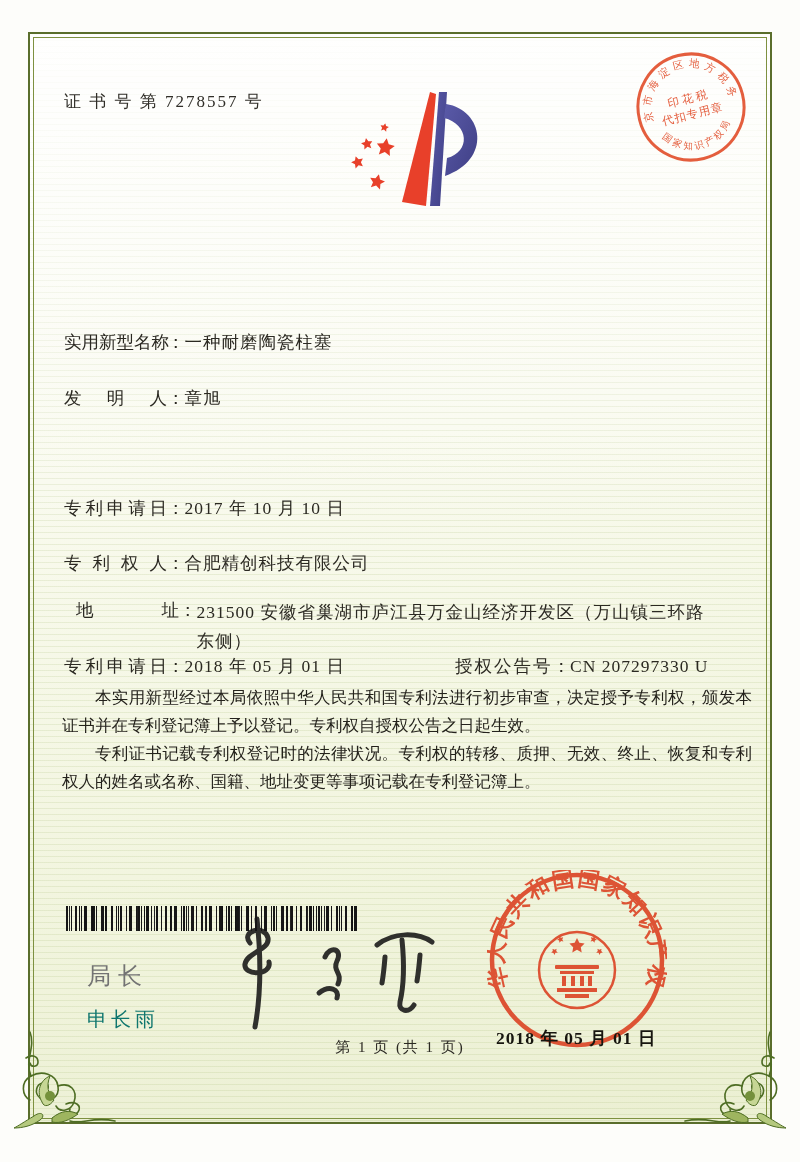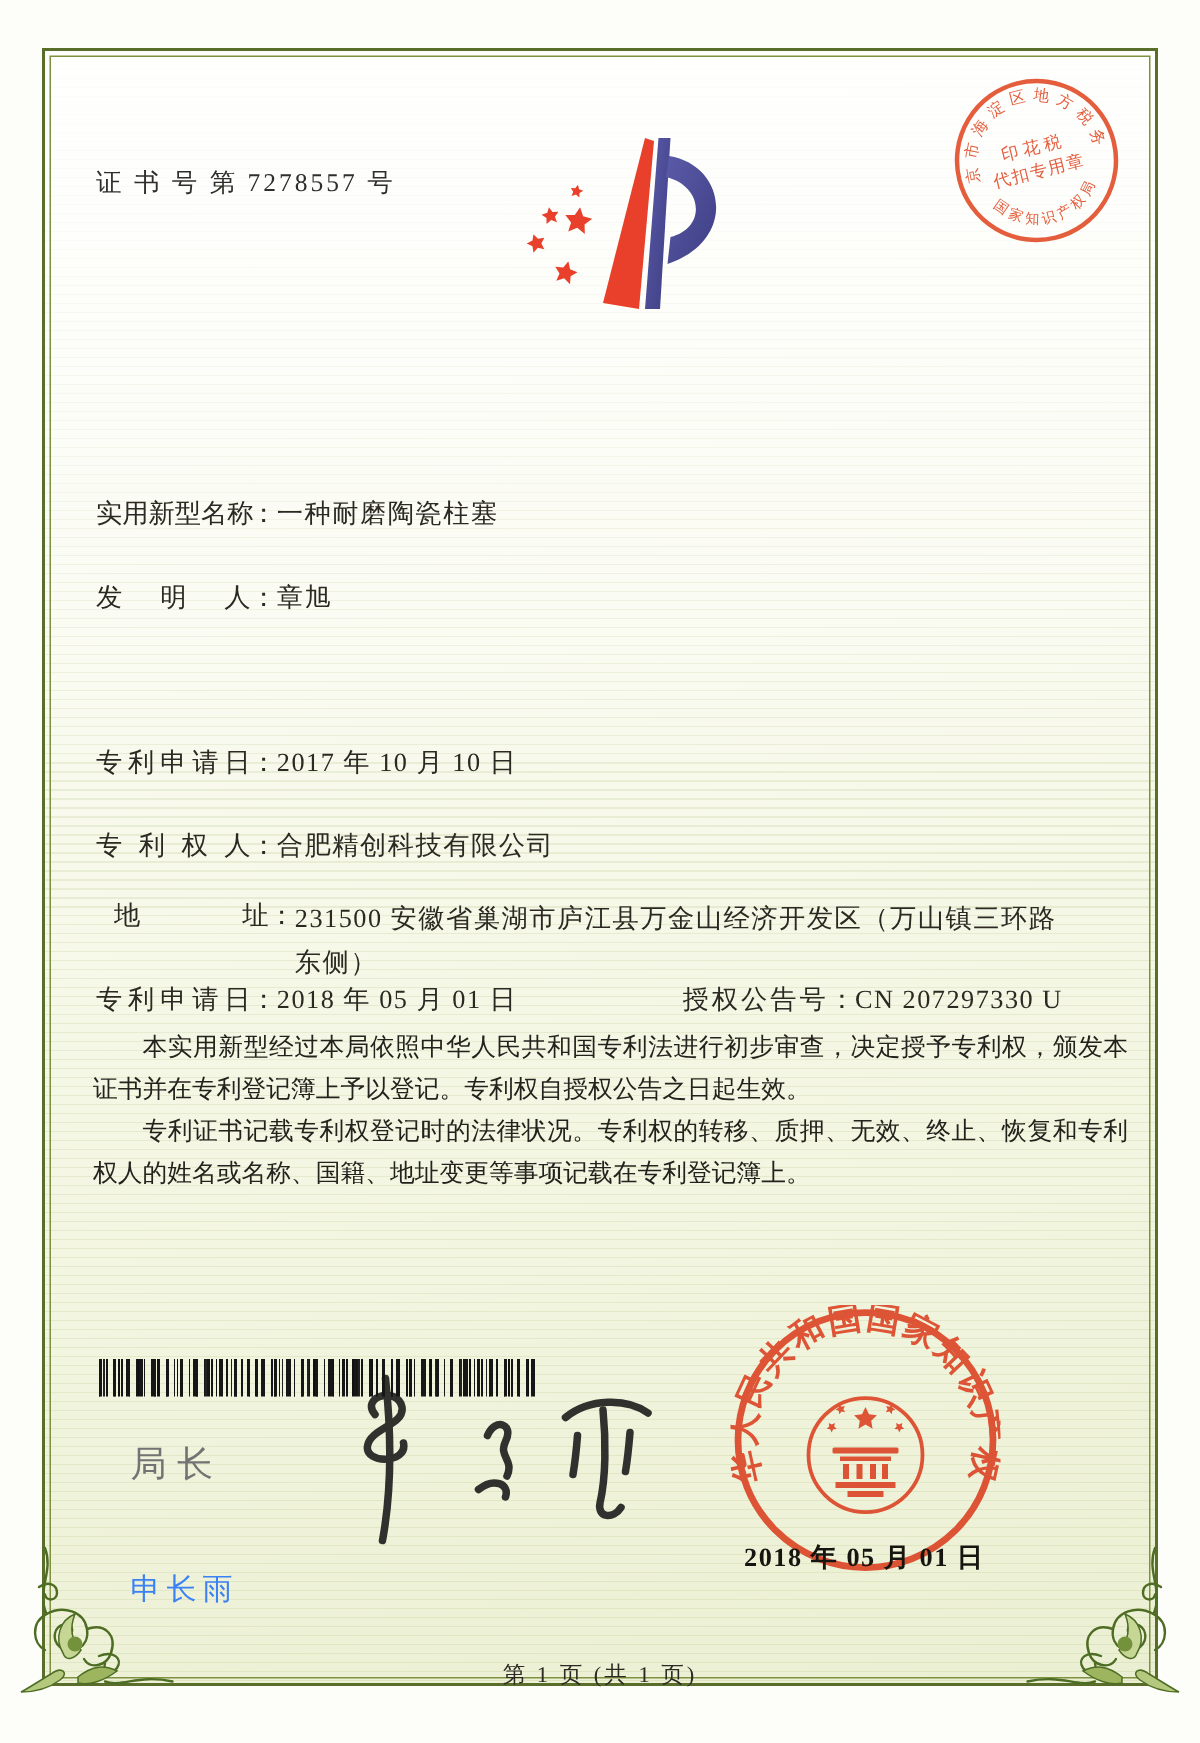--- a/index.html
+++ b/index.html
@@ -11,42 +11,42 @@
   .paper::after{content:"";position:absolute;inset:0;
          background:repeating-linear-gradient(180deg,rgba(150,175,95,.16) 0 1px,rgba(0,0,0,0) 1px 6px);}
   .paper::before{content:"";position:absolute;inset:0;
          background:linear-gradient(180deg,rgba(255,255,255,.9) 0%,rgba(255,255,255,0) 45%);z-index:1;}
   
   .frame{position:absolute;left:28px;top:32px;right:28px;bottom:38px;
          border:2px solid #5a6e2c;z-index:2;pointer-events:none;}
   .frame-inner{position:absolute;inset:3px;border:1px solid #7e9140;}
   .content{position:absolute;inset:0;z-index:4;}
   .abs{position:absolute;}
-  .cert-no{left:64px;top:90px;font-size:17px;letter-spacing:2px;color:#302e28;margin-top:20px;}
+  .cert-no{left:64px;top:90px;font-size:17px;letter-spacing:2px;color:#302e28;}
   .title{left:0;right:0;top:216px;text-align:center;font-size:43px;font-weight:bold;
          letter-spacing:9px;text-indent:9px;color:#14120e;}
   .row{position:absolute;left:64px;font-size:17.5px;white-space:nowrap;color:#2b2922;}
   .flabel{display:inline-block;width:103px;text-align:justify;text-align-last:justify;}
   .fvalue{letter-spacing:1px;margin-top:34px;}
   .fvalue-wrap{display:inline-block;width:520px;white-space:normal;vertical-align:top;
                line-height:29px;letter-spacing:1px;}
   .grant-no{position:absolute;left:455px;top:654px;font-size:17.5px;white-space:nowrap;color:#2b2922;}
   .paras{position:absolute;left:62px;top:684px;width:690px;font-size:16.5px;line-height:28px;
          text-align:justify;color:#24221c;}
   .paras p{margin:0;text-indent:33px;}
   .barcode{left:66px;top:906px;width:292px;height:25px;
      background:
        repeating-linear-gradient(90deg,#161616 0 1px,transparent 1px 5px),
        repeating-linear-gradient(90deg,#161616 0 2px,transparent 2px 9px),
        repeating-linear-gradient(90deg,#101010 0 1px,transparent 1px 13px),
        repeating-linear-gradient(90deg,transparent 0 3px,#222 3px 4px,transparent 4px 17px);}
   .officer-title{left:87px;top:960px;font-size:24px;letter-spacing:7px;color:#737373;}
-  .officer-name{left:87px;top:1046px;font-size:20px;letter-spacing:4px;color:#3b82f6;text-align:center;}
+  .officer-name{left:87px;top:1006px;font-size:20px;letter-spacing:4px;color:#0f766e;text-align:center;}
   .seal-date{left:496px;top:1026px;font-size:17.5px;font-weight:600;letter-spacing:1px;color:#17150f;}
-  .footer{left:0;right:0;top:1107px;text-align:center;font-size:15px;letter-spacing:2px;color:#2b2922;}
+  .footer{left:0;right:0;top:1038px;text-align:center;font-size:15px;letter-spacing:2px;color:#2b2922;}
   .orn{position:absolute;z-index:3;}
   svg{display:block;}
 </style>
 </head>
 <body>
 
 <div class="page">
 
   <div class="paper"></div>
   <div class="frame">

